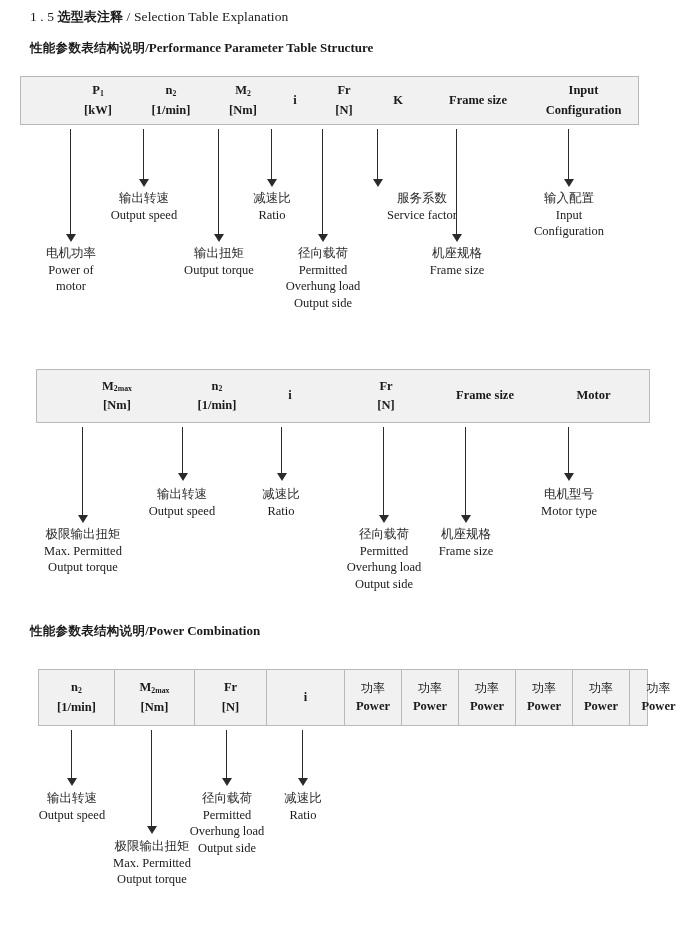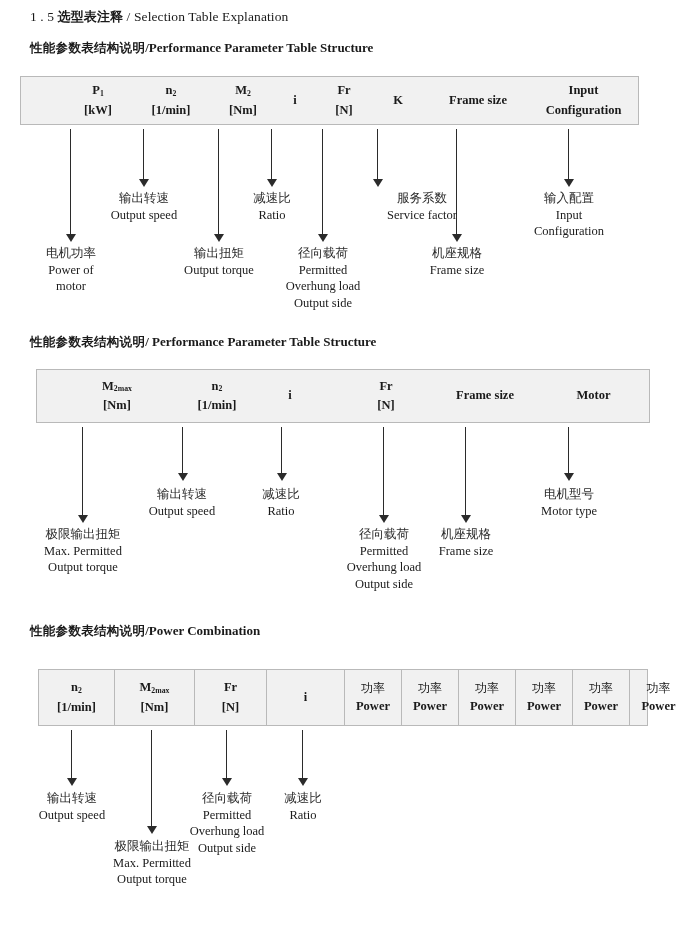--- a/index.html
+++ b/index.html
@@ -253,23 +253,20 @@
   <div class="note" style="left:457px; top:245px; transform:translateX(-50%);">
     <span class="cn">机座规格</span>
     <span class="en">Frame size</span>
   </div>
   <div class="note" style="left:569px; top:190px; transform:translateX(-50%);">
     <span class="cn">输入配置</span>
     <span class="en">Input</span>
     <span class="en">Configuration</span>
   </div>
 
-  <div class="sub-title" style="left:30px; top:334px;">
-    <span class="cn">性能参数表结构说明</span><span class="en">/</span> <span class="en">Performance Parameter Table Structure</span>
-  </div>
 
   <div class="tbl" style="left:36px; top:369px; width:614px; height:54px;">
     <div class="cell" style="left:20px; width:120px;">
       <span>M<sub>2max</sub></span>
       <span class="l2">[Nm]</span>
     </div>
     <div class="cell" style="left:120px; width:120px;">
       <span>n<sub>2</sub></span>
       <span class="l2">[1/min]</span>
     </div>

